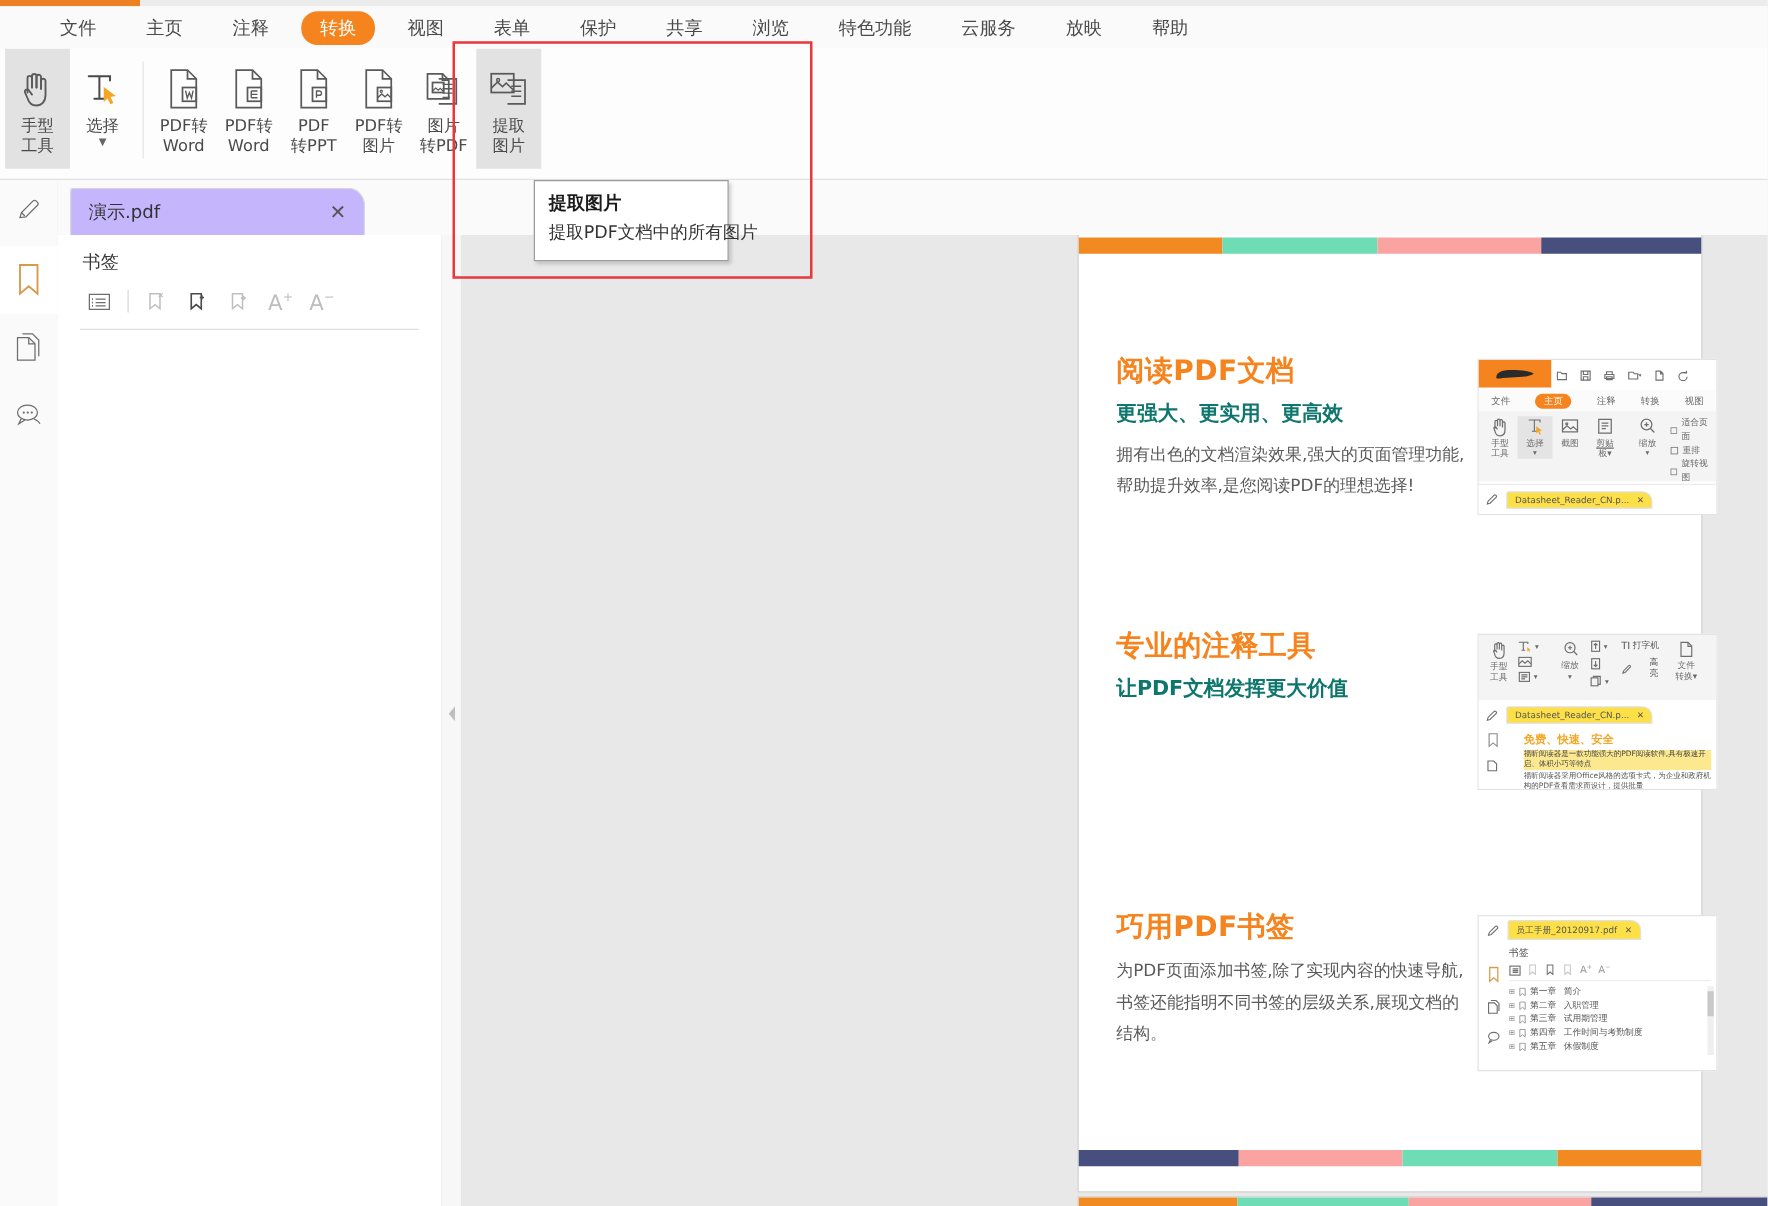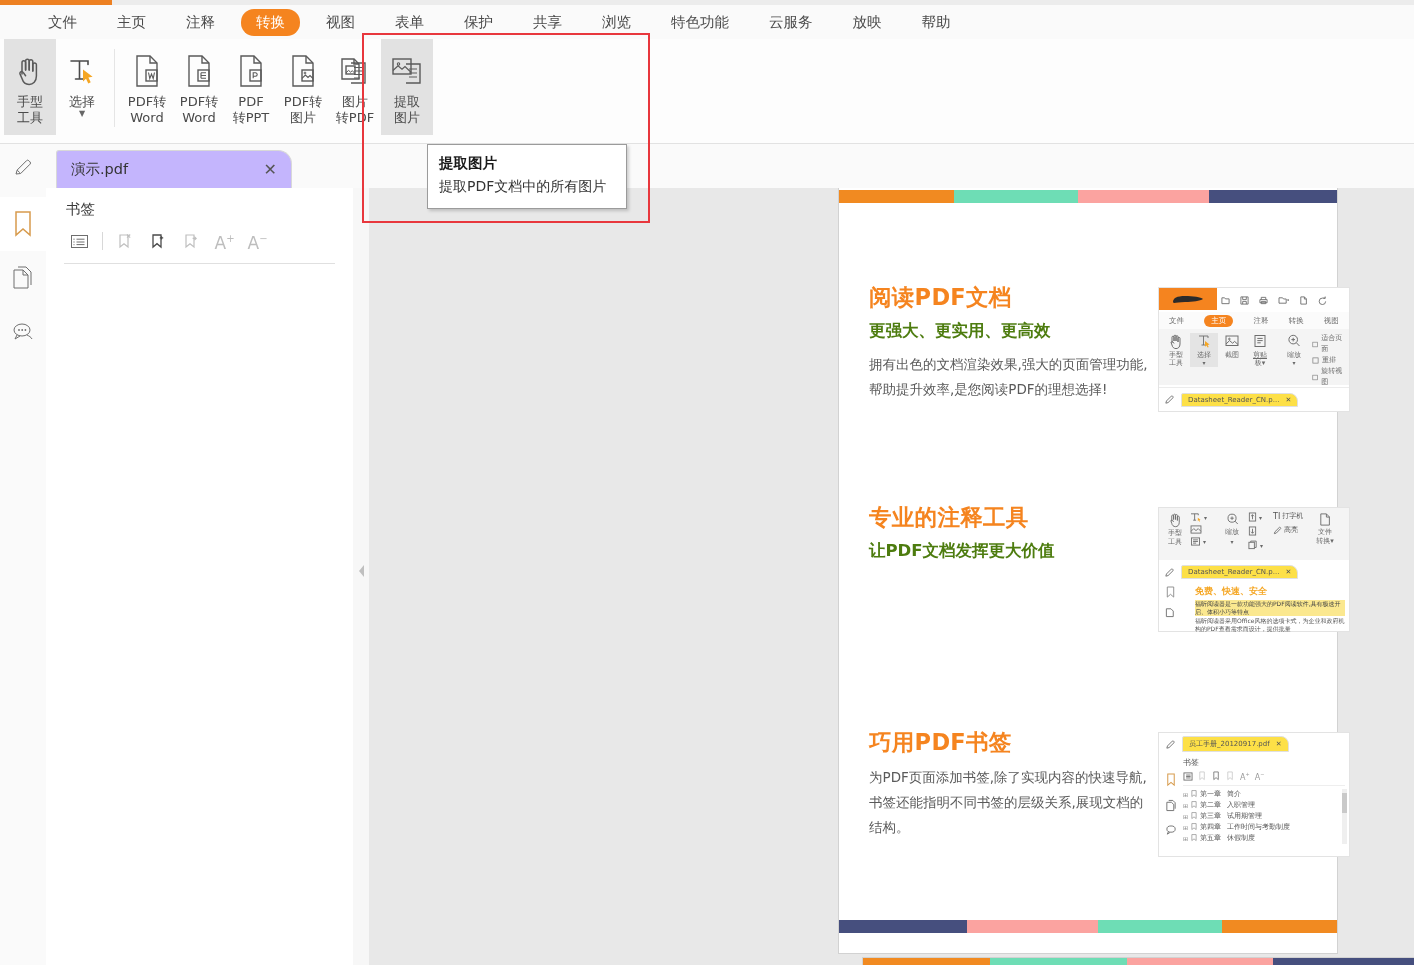--- a/index.html
+++ b/index.html
@@ -33,21 +33,21 @@
   .rb-caret{font-size:8px;color:#666;line-height:8px;margin-top:1px;}
   .rb-sep{width:1px;height:78px;background:#E5E5E5;margin:10px 6px 0 6px;}
 
   svg{display:block;}
 
   
   .red-rect{position:absolute;left:362px;top:33px;width:288px;height:190px;
             border:2px solid #E8373D;box-sizing:border-box;pointer-events:none;z-index:40;}
 
   
-  .tooltip{position:absolute;left:427px;top:144px;width:200px;
+  .tooltip{position:absolute;left:427px;top:144px;width:156px;
            background:#FFFFFF;border:1px solid #9B9B9B;box-sizing:border-box;
            padding:9px 11px 12px 11px;z-index:50;box-shadow:2px 2px 3px rgba(0,0,0,.18);}
   .tt-title{font-size:14.5px;color:#1A1A1A;font-weight:bold;line-height:19px;}
   .tt-desc{font-size:14px;color:#333;line-height:20px;margin-top:3px;white-space:nowrap;}
 
   
   .rail{position:absolute;left:0;top:144px;width:46px;bottom:0;background:#FAFAFA;
         border-right:1px solid #E6E6E6;}
   .rail-btn{width:46px;height:54px;display:flex;align-items:center;justify-content:center;cursor:default;}
   .rail-btn.first{height:46px;}
@@ -73,39 +73,39 @@
   .bm-rule{height:1px;background:#E0E0E0;margin:8px 18px 0 18px;}
 
   
   .splitter{position:absolute;left:353px;top:188px;width:16px;bottom:0;background:#F7F7F7;
             border-right:1px solid #E2E2E2;}
   .collapse{position:absolute;left:354px;top:556px;width:14px;height:30px;
             display:flex;align-items:center;justify-content:center;cursor:default;}
 
   
   .viewer{position:absolute;left:369px;top:188px;right:0;bottom:0;background:#E8E8E8;overflow:hidden;}
-  .page{position:absolute;left:470px;top:0;width:498px;height:765px;background:#FFFFFF;
+  .page{position:absolute;left:494px;top:0;width:498px;height:765px;background:#FFFFFF;
         box-shadow:0 0 0 1px #D2D2D2;}
   .page2{position:absolute;left:494px;top:770px;width:551px;height:200px;background:#FFFFFF;
         box-shadow:0 0 0 1px #D2D2D2;}
 
   .barstrip{display:flex;width:100%;height:13px;}
   .barstrip > div{height:100%;}
   .barstrip .b1{flex:1.17;}
   .barstrip .b2{flex:1.26;}
   .barstrip .b3{flex:1.34;}
   .barstrip .b4{flex:1.30;}
   .page .topbars{position:absolute;left:0;top:2px;width:100%;}
   .page .botbars{position:absolute;left:0;bottom:20px;width:100%;}
   .page2 .topbars{position:absolute;left:0;top:0;width:100%;}
 
   
   .sec{position:absolute;left:30px;width:495px;}
   .sec-h1{font-size:22.5px;font-weight:bold;color:#F5841F;letter-spacing:.3px;line-height:28px;}
-  .sec-h2{font-size:16.5px;font-weight:bold;color:#4d7c0f;line-height:24px;margin-top:8px;}
+  .sec-h2{font-size:16.5px;font-weight:bold;color:#0f766e;line-height:24px;margin-top:8px;}
   .sec-p{font-size:13.5px;color:#5A5A5A;line-height:25px;margin-top:9px;width:285px;}
 
   .thumb{position:absolute;background:#F2F2F2;border:1px solid #E3E3E3;box-sizing:border-box;}
 
   
   .t1{right:14px;top:4px;width:192px;height:125px;background:#FFFFFF;}
   .t1-orange{position:absolute;left:0;top:0;width:58px;height:22px;background:#F5841F;}
   .t1-topicons{position:absolute;left:62px;top:3px;right:4px;height:18px;display:flex;align-items:center;gap:10px;}
   .t1-tabs{position:absolute;left:0;top:24px;right:0;height:17px;display:flex;align-items:center;
            justify-content:space-around;font-size:7.5px;color:#6A6A6A;background:#FBFBFB;}
@@ -606,21 +606,21 @@
                     </g>
                   </svg>
                   <span style="font-size:6px;">▾</span>
               </div>
             </div>
             <div class="t2-col" style="width:36px;align-items:flex-start;gap:5px;">
               <div style="display:flex;align-items:center;gap:2px;">
                   <span style="font-size:8px;color:#555;">TI</span>
                   <span style="font-size:7px;color:#555;">打字机</span>
                 </div>
-              <div style="display:flex;align-items:center;gap:2px;">
+              <div style="display:flex;align-items:center;gap:14px;">
                 <svg width="9" height="9" viewBox="0 0 10 10">
                     <path class="ic" stroke-width=".8" d="M1.5 8.5l.6-2L7 1.6a.8.8 0 0 1 1.1 0l.3.3a.8.8 0 0 1 0 1.1L3.6 7.9l-2.1.6z"></path>
                   </svg>
                 <span style="font-size:7px;color:#555;">高亮</span>
               </div>
             </div>
             <div class="t2-col" style="width:26px;">
               <svg width="14" height="15" viewBox="0 0 15 16">
                   <g class="ic" stroke-width=".9">
                     <path d="M3 2h6l3.2 3.2V14H3z"></path>

